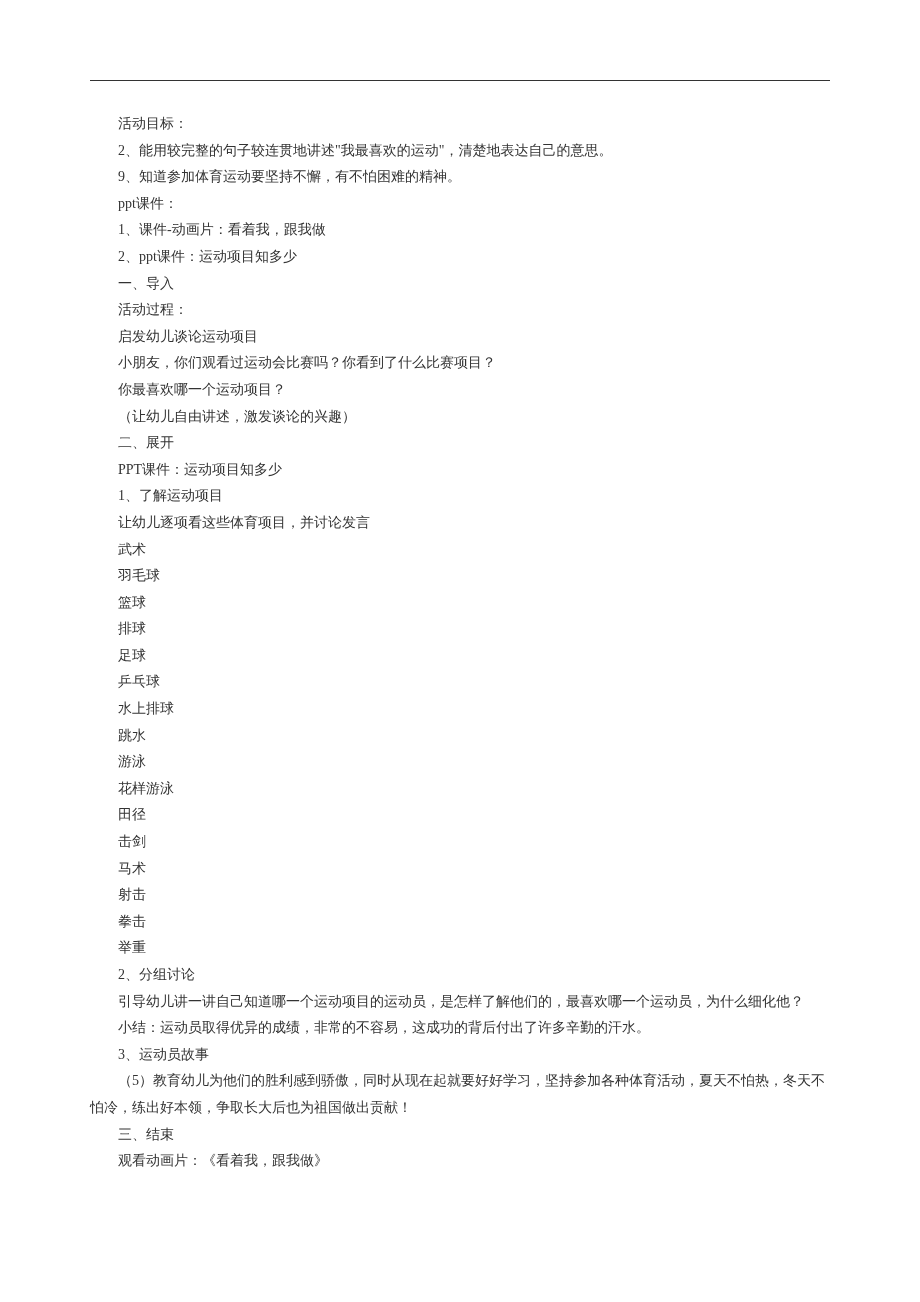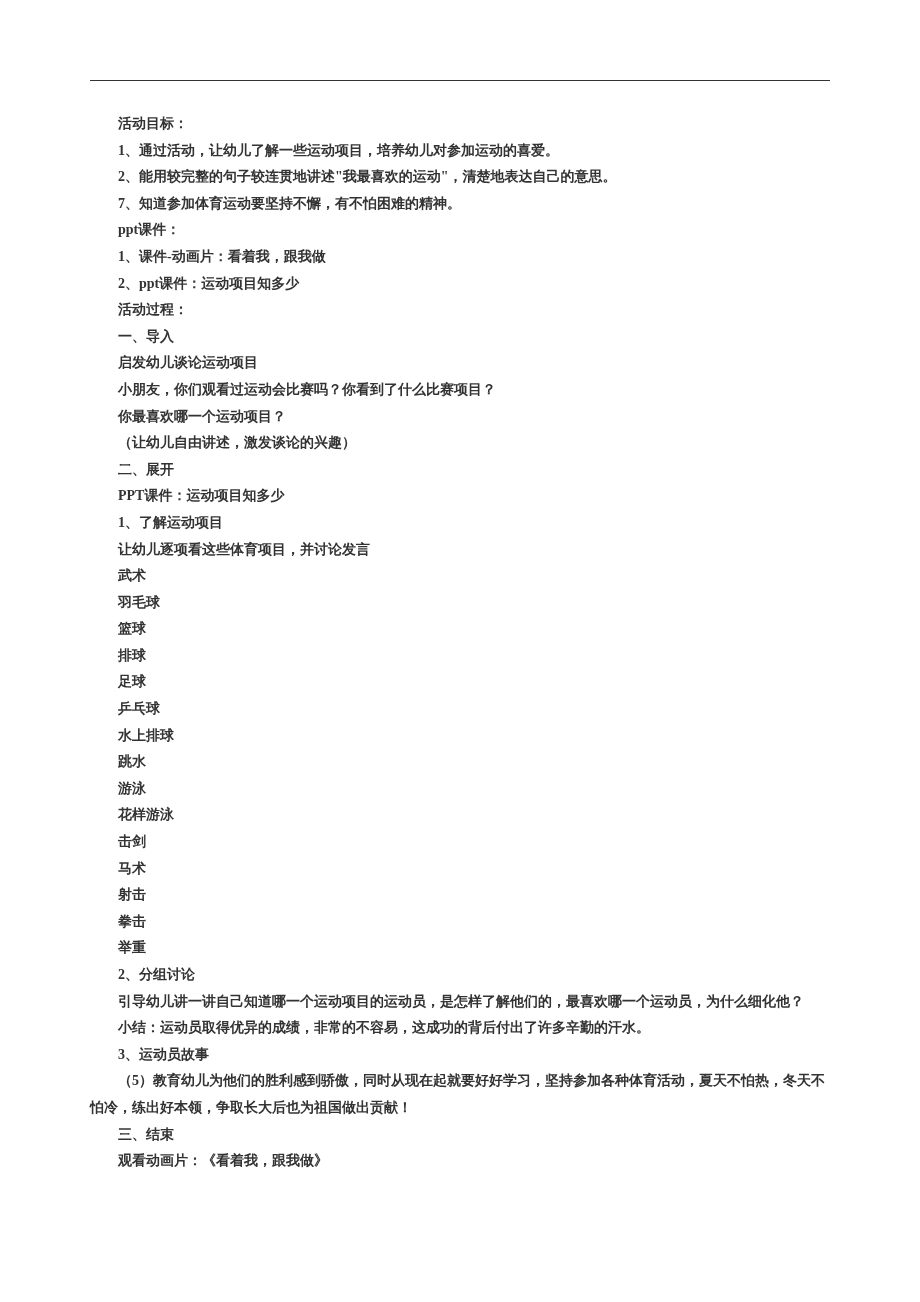--- a/index.html
+++ b/index.html
@@ -1,19 +1,18 @@
 <!DOCTYPE html>
 <html><head>
   <meta charset="utf-8">
   <style>
     * {
       margin: 0;
       padding: 0;
       box-sizing: border-box;
-      font-weight: bold;
     }
     body {
       width: 920px;
       min-height: 1302px;
       background: #ffffff;
       font-family: "SimSun", "宋体", serif;
       font-size: 14px;
       color: #333333;
       padding: 80px 90px 60px 90px;
       line-height: 1.9;
@@ -28,46 +27,46 @@
       margin: 0;
     }
   </style>
 </head>
 <body>
 
 <hr class="hr-line">
 
 <div>
   <p class="para">活动目标：</p>
-  <p class="para">1、通过活动，让幼儿了解一些运动项目，培养幼儿对参加运动的喜爱。</p>
   <p class="para">2、能用较完整的句子较连贯地讲述"我最喜欢的运动"，清楚地表达自己的意思。</p>
-  <p class="para">7、知道参加体育运动要坚持不懈，有不怕困难的精神。</p>
+  <p class="para">9、知道参加体育运动要坚持不懈，有不怕困难的精神。</p>
   <p class="para">ppt课件：</p>
   <p class="para">1、课件-动画片：看着我，跟我做</p>
   <p class="para">2、ppt课件：运动项目知多少</p>
+  <p class="para">一、导入</p>
   <p class="para">活动过程：</p>
-  <p class="para">一、导入</p>
   <p class="para">启发幼儿谈论运动项目</p>
   <p class="para">小朋友，你们观看过运动会比赛吗？你看到了什么比赛项目？</p>
   <p class="para">你最喜欢哪一个运动项目？</p>
   <p class="para">（让幼儿自由讲述，激发谈论的兴趣）</p>
   <p class="para">二、展开</p>
   <p class="para">PPT课件：运动项目知多少</p>
   <p class="para">1、了解运动项目</p>
   <p class="para">让幼儿逐项看这些体育项目，并讨论发言</p>
   <p class="para">武术</p>
   <p class="para">羽毛球</p>
   <p class="para">篮球</p>
   <p class="para">排球</p>
   <p class="para">足球</p>
   <p class="para">乒乓球</p>
   <p class="para">水上排球</p>
   <p class="para">跳水</p>
   <p class="para">游泳</p>
   <p class="para">花样游泳</p>
+  <p class="para">田径</p>
   <p class="para">击剑</p>
   <p class="para">马术</p>
   <p class="para">射击</p>
   <p class="para">拳击</p>
   <p class="para">举重</p>
   <p class="para">2、分组讨论</p>
   <p class="para">引导幼儿讲一讲自己知道哪一个运动项目的运动员，是怎样了解他们的，最喜欢哪一个运动员，为什么细化他？</p>
   <p class="para">小结：运动员取得优异的成绩，非常的不容易，这成功的背后付出了许多辛勤的汗水。</p>
   <p class="para">3、运动员故事</p>
   <p class="para">（5）教育幼儿为他们的胜利感到骄傲，同时从现在起就要好好学习，坚持参加各种体育活动，夏天不怕热，冬天不怕冷，练出好本领，争取长大后也为祖国做出贡献！</p>

